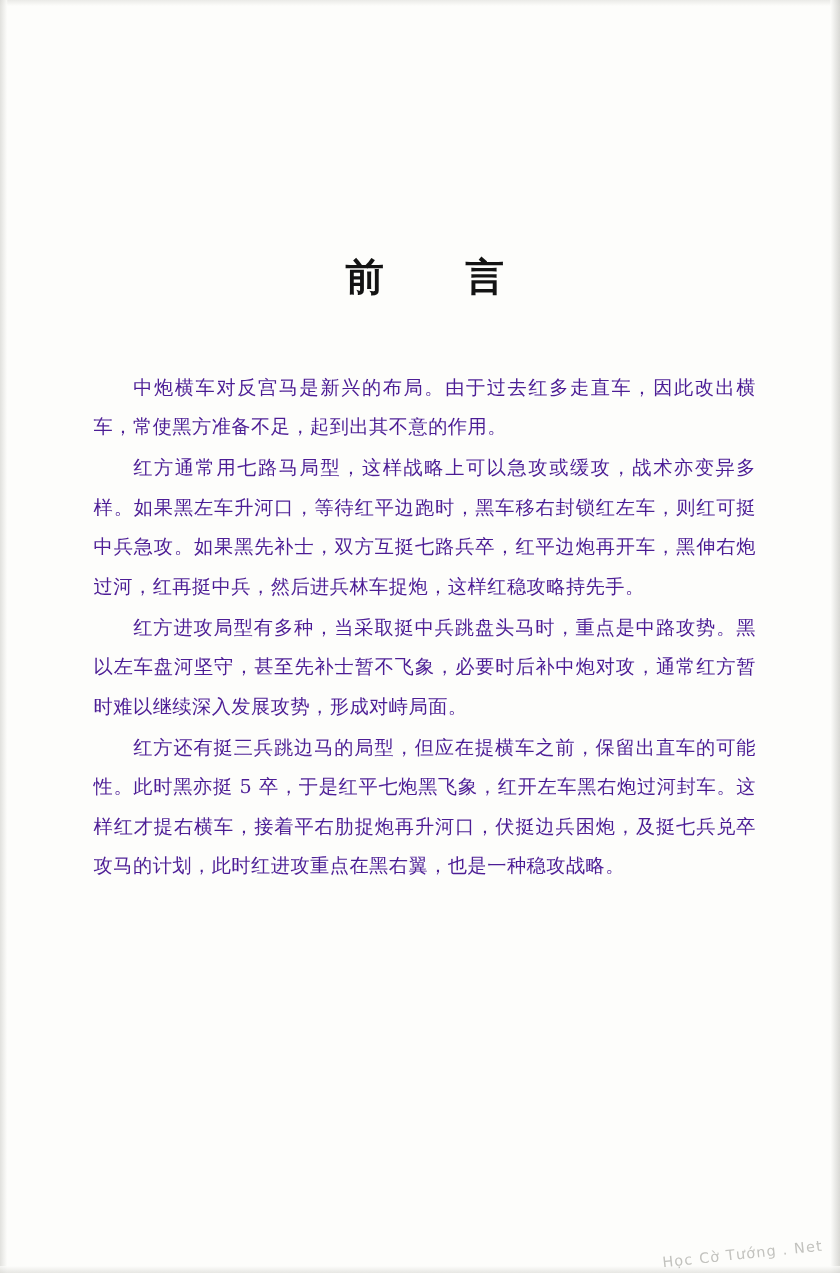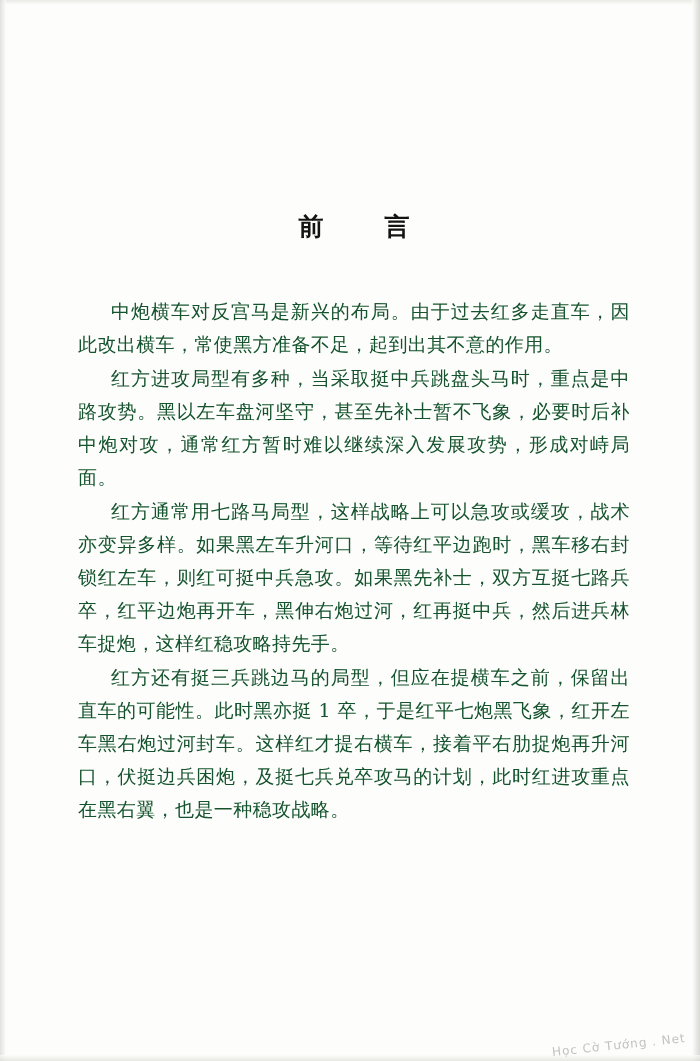--- a/index.html
+++ b/index.html
@@ -53,31 +53,31 @@
     position: absolute;
     left: 78px;
     right: 70px;
     top: 210px;
   }
 
   .chapter-title {
     text-align: center;
     font-family: "DejaVu Serif", serif;
     font-weight: bold;
-    font-size: 25px;
+    font-size: 32px;
     letter-spacing: 18px;
     color: #131313;
     margin: 0 0 52px 0;
     text-indent: 18px;
   }
 
   .para {
-    font-size: 19px;
+    font-size: 16px;
     line-height: 33px;
-    color: #14532d;
+    color: #4c1d95;
     text-align: justify;
     text-justify: inter-ideograph;
     margin: 0 0 1px 0;
     text-indent: 33px;
     letter-spacing: 0.4px;
   }
 
   .watermark {
     position: absolute;
     right: 14px;
@@ -98,19 +98,19 @@
 <div class="page">
   <div class="edge-top"></div>
   <div class="edge-left"></div>
   <div class="edge-right"></div>
   <div class="edge-bottom"></div>
 
   <div class="content">
     <h1 class="chapter-title">前　言</h1>
 
     <p class="para">中炮横车对反宫马是新兴的布局。由于过去红多走直车，因此改出横车，常使黑方准备不足，起到出其不意的作用。</p>
+    <p class="para">红方通常用七路马局型，这样战略上可以急攻或缓攻，战术亦变异多样。如果黑左车升河口，等待红平边跑时，黑车移右封锁红左车，则红可挺中兵急攻。如果黑先补士，双方互挺七路兵卒，红平边炮再开车，黑伸右炮过河，红再挺中兵，然后进兵林车捉炮，这样红稳攻略持先手。</p>
     <p class="para">红方进攻局型有多种，当采取挺中兵跳盘头马时，重点是中路攻势。黑以左车盘河坚守，甚至先补士暂不飞象，必要时后补中炮对攻，通常红方暂时难以继续深入发展攻势，形成对峙局面。</p>
-    <p class="para">红方通常用七路马局型，这样战略上可以急攻或缓攻，战术亦变异多样。如果黑左车升河口，等待红平边跑时，黑车移右封锁红左车，则红可挺中兵急攻。如果黑先补士，双方互挺七路兵卒，红平边炮再开车，黑伸右炮过河，红再挺中兵，然后进兵林车捉炮，这样红稳攻略持先手。</p>
-    <p class="para">红方还有挺三兵跳边马的局型，但应在提横车之前，保留出直车的可能性。此时黑亦挺 1 卒，于是红平七炮黑飞象，红开左车黑右炮过河封车。这样红才提右横车，接着平右肋捉炮再升河口，伏挺边兵困炮，及挺七兵兑卒攻马的计划，此时红进攻重点在黑右翼，也是一种稳攻战略。</p>
+    <p class="para">红方还有挺三兵跳边马的局型，但应在提横车之前，保留出直车的可能性。此时黑亦挺 5 卒，于是红平七炮黑飞象，红开左车黑右炮过河封车。这样红才提右横车，接着平右肋捉炮再升河口，伏挺边兵困炮，及挺七兵兑卒攻马的计划，此时红进攻重点在黑右翼，也是一种稳攻战略。</p>
   </div>
 
   <div class="watermark">Học Cờ Tướng . Net</div>
 </div>
 
 </body></html>

